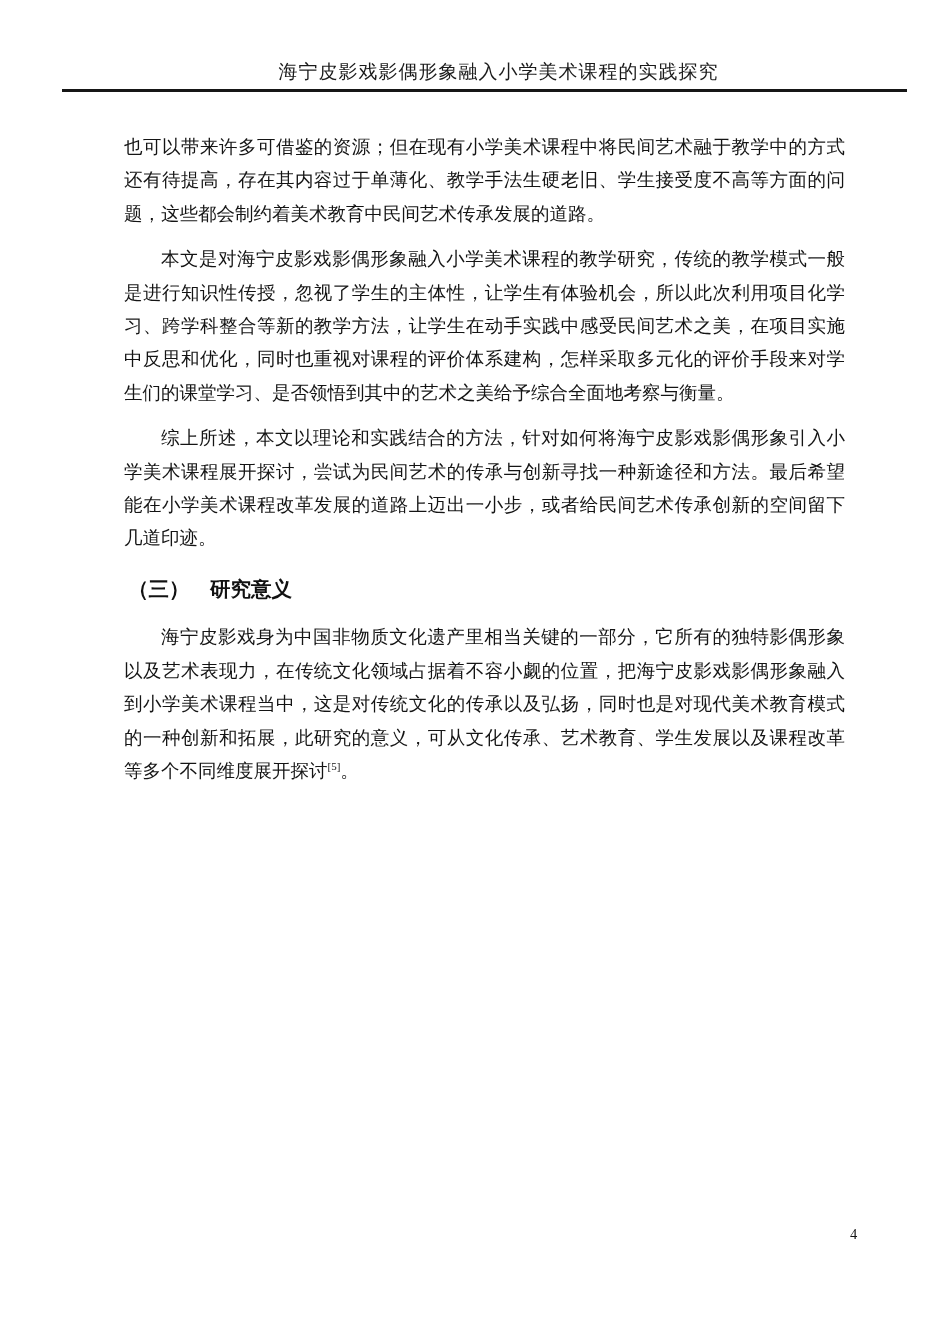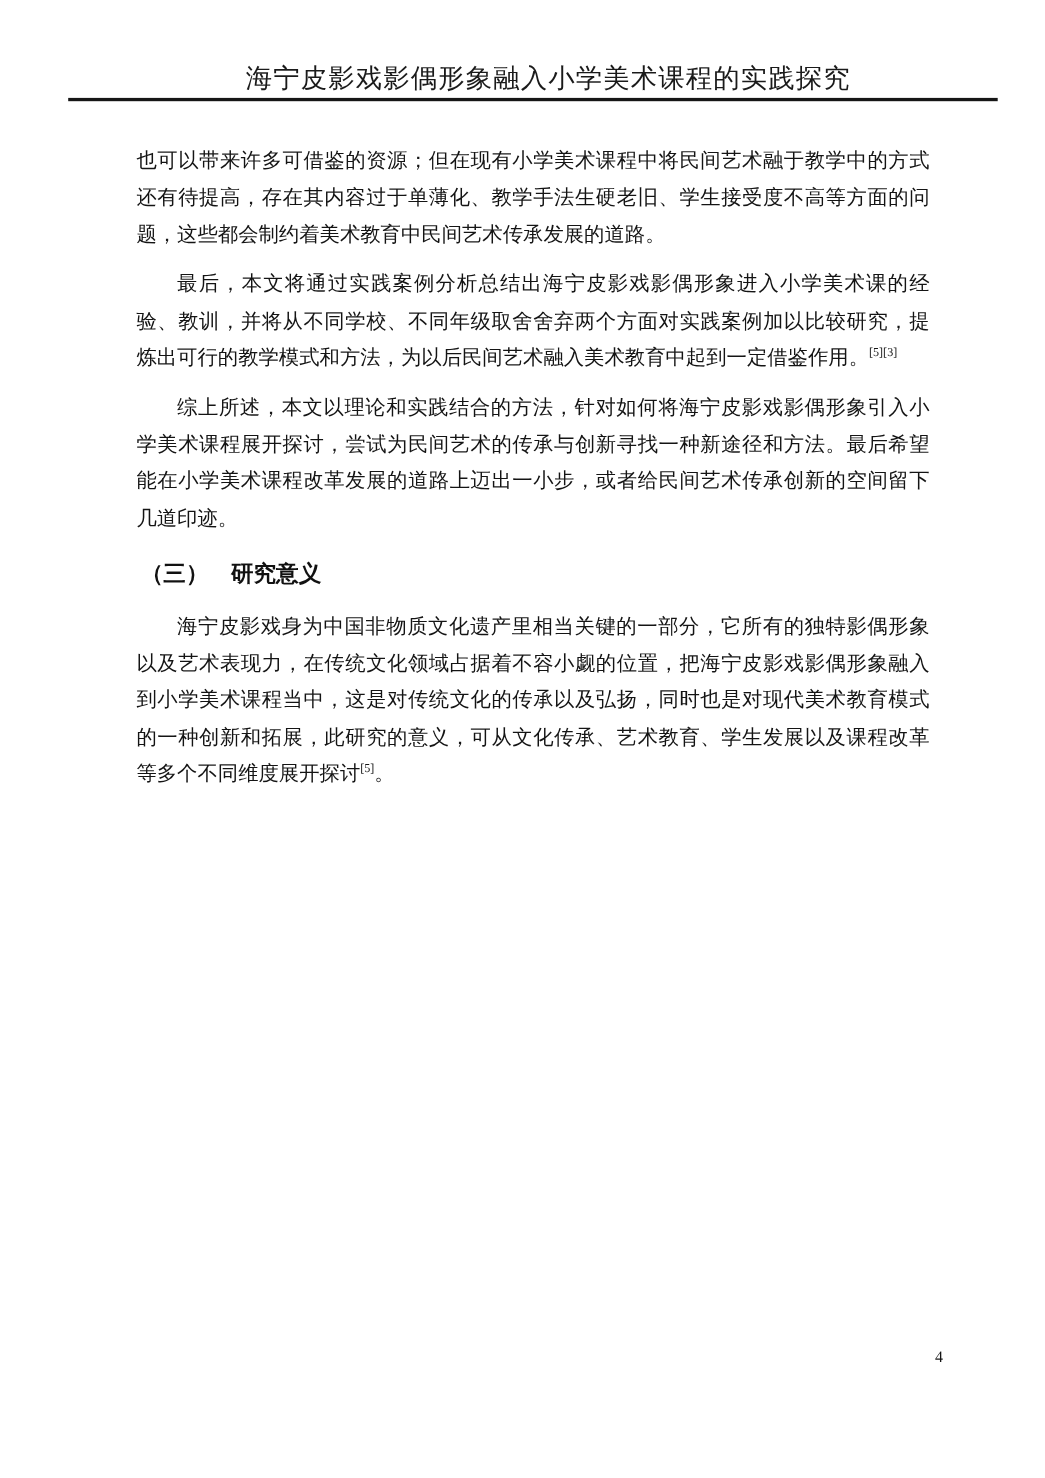--- a/index.html
+++ b/index.html
@@ -14,21 +14,21 @@
     background: #ffffff;
     color: #141414;
     font-family: "Liberation Serif", "DejaVu Serif", serif;
     overflow: hidden;
   }
   .header {
     padding-top: 60px;
     text-align: center;
   }
   .header-title {
-    font-size: 24px;
+    font-size: 19px;
     letter-spacing: 1px;
     color: #1a1a1a;
     line-height: 24px;
     padding-left: 47px;
   }
   .header-rule {
     margin: 5px 0 0 62px;
     width: 845px;
     height: 0;
     border-top: 3px solid #161616;
@@ -81,23 +81,23 @@
   <div class="header">
     <div class="header-title">海宁皮影戏影偶形象融入小学美术课程的实践探究</div>
     <div class="header-rule"></div>
   </div>
 
   <div class="content">
 
     <p><span>也可以带来许多可借鉴的资源；但在现有小学美术课程中将民间艺术融于教学中的方式还有待提高，存在其内容过于单薄化、教学手法生硬老旧、学生接受度不高等方面的问题，这些都会制约着美术教育中民间艺术传承发展的道路。</span></p>
 
 
+    <p class="indent"><span>本文是对海宁皮影戏影偶形象融入小学美术课程的教学研究，传统的教学模式一般是进行知识性传授，忽视了学生的主体性，让学生有体验机会，所以此次利用项目化学习、跨学科整合等新的教学方法，让学生在动手实践中感受民间艺术之美，在项目实施中反思和优化，同时也重视对课程的评价体系建构，怎样采取多元化的评价手段来对学生们的课堂学习、是否领悟到其中的艺术之美给予综合全面地考察与衡量。</span></p>
 
 
-    <p class="indent"><span>最后，本文将通过实践案例分析总结出海宁皮影戏影偶形象进入小学美术课的经验、教训，并将从不同学校、不同年级取舍舍弃两个方面对实践案例加以比较研究，提炼出可行的教学模式和方法，为以后民间艺术融入美术教育中起到一定借鉴作用。</span><sup class="ref">[5][3]</sup></p>
 
     <p class="indent"><span>综上所述，本文以理论和实践结合的方法，针对如何将海宁皮影戏影偶形象引入小学美术课程展开探讨，尝试为民间艺术的传承与创新寻找一种新途径和方法。最后希望能在小学美术课程改革发展的道路上迈出一小步，或者给民间艺术传承创新的空间留下几道印迹。</span></p>
 
     <h3 class="section-heading">（三）　研究意义</h3>
 
     <p class="indent"><span>海宁皮影戏身为中国非物质文化遗产里相当关键的一部分，它所有的独特影偶形象以及艺术表现力，在传统文化领域占据着不容小觑的位置，把海宁皮影戏影偶形象融入到小学美术课程当中，这是对传统文化的传承以及弘扬，同时也是对现代美术教育模式的一种创新和拓展，此研究的意义，可从文化传承、艺术教育、学生发展以及课程改革等多个不同维度展开探讨</span><sup class="ref">[5]</sup><span>。</span></p>
 
   </div>
 
   <div class="page-number">4</div>

